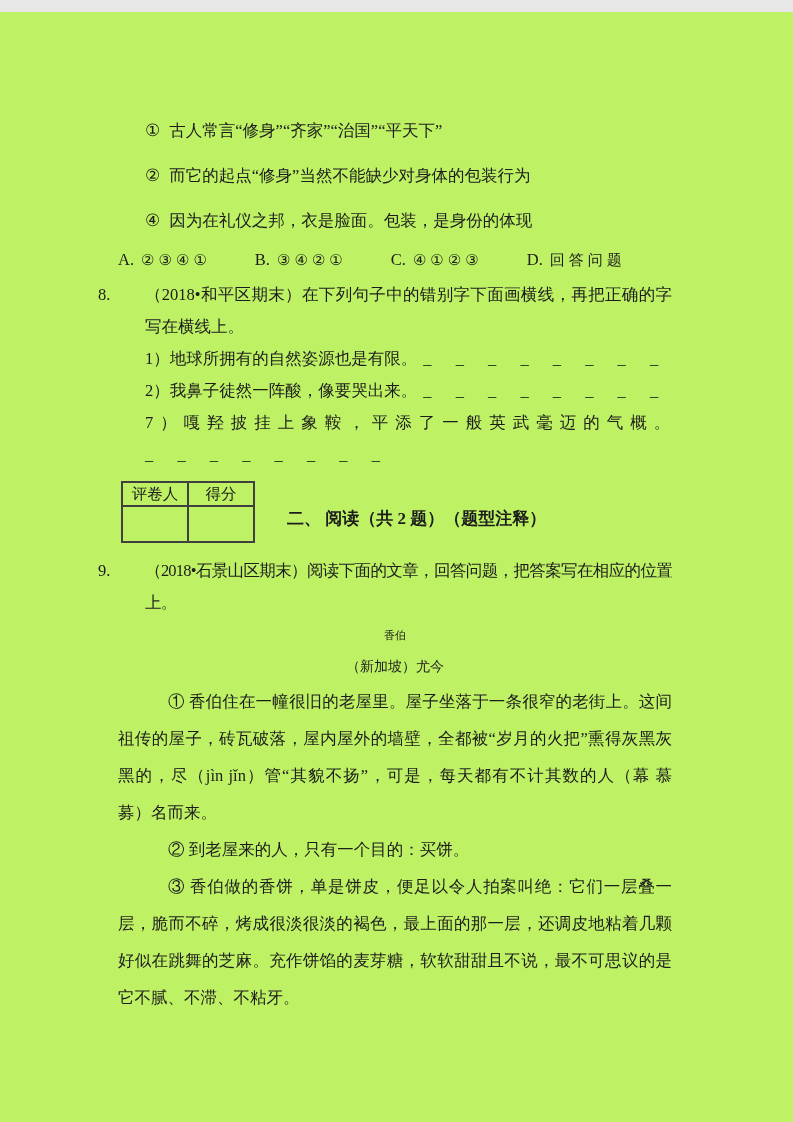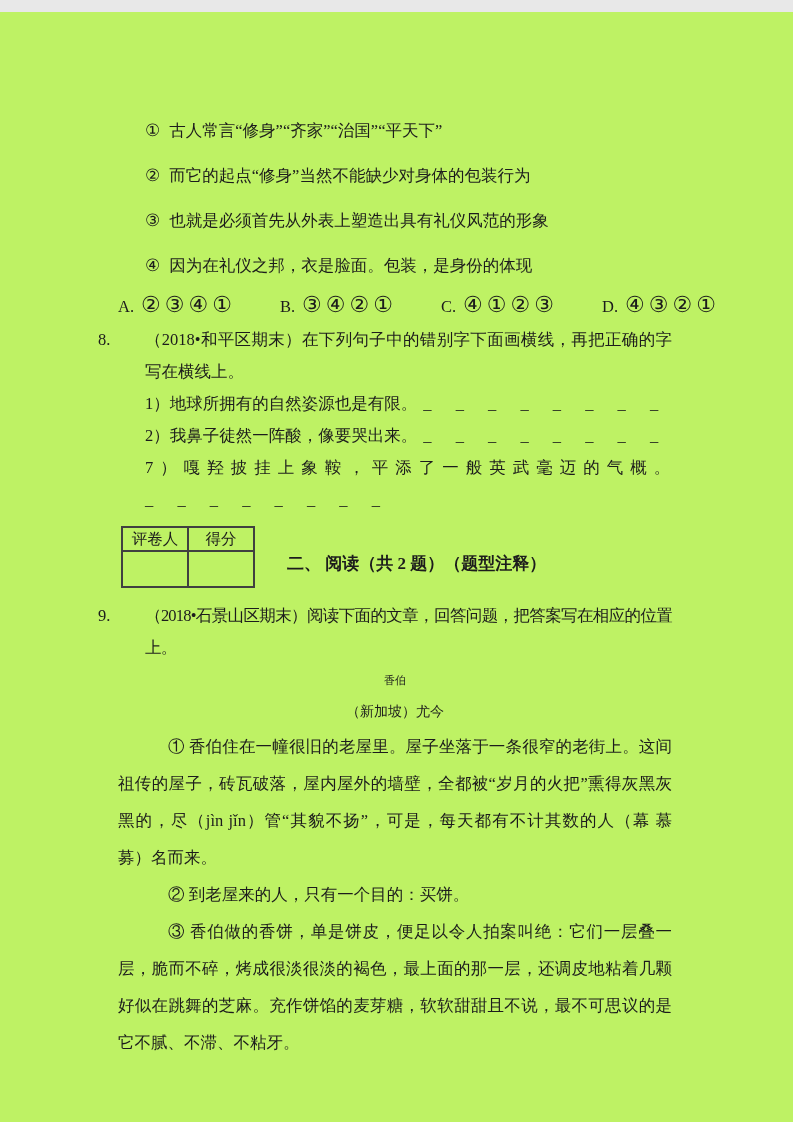--- a/index.html
+++ b/index.html
@@ -29,21 +29,21 @@
   .options-row {
     margin-left:20px;
     display:flex;
     column-gap:44px;
     height:34px;
     line-height:34px;
     font-size:16.5px;
     white-space:nowrap;
   }
   .opt-label { margin-right:7px; }
-  .opt-value { font-size:22px; letter-spacing:4px; }
+  .opt-value { font-size:15px; letter-spacing:4px; }
   
   .question { position:relative; }
   .q-num {
     position:absolute; left:0; top:0;
     font-size:16.5px; line-height:32px;
   }
   .q-body {
     margin-left:47px;
     width:527px;
     font-size:16.5px;
@@ -120,39 +120,36 @@
   <div class="content">
 
     <div>
       <div class="q7-item">
         <span class="circ">①</span><span>古人常言“修身”“齐家”“治国”“平天下”</span>
       </div>
       <div class="q7-item">
         <span class="circ">②</span><span>而它的起点“修身”当然不能缺少对身体的包装行为</span>
       </div>
       <div class="q7-item">
-        <span class="circ">③</span><span>也就是必须首先从外表上塑造出具有礼仪风范的形象</span>
-      </div>
-      <div class="q7-item">
         <span class="circ">④</span><span>因为在礼仪之邦，衣是脸面。包装，是身份的体现</span>
       </div>
     </div>
 
     <div class="options-row">
       <span>
         <span class="opt-label">A.</span><span class="opt-value">②③④①</span>
       </span>
       <span>
         <span class="opt-label">B.</span><span class="opt-value">③④②①</span>
       </span>
       <span>
         <span class="opt-label">C.</span><span class="opt-value">④①②③</span>
       </span>
       <span>
-        <span class="opt-label">D.</span><span class="opt-value">④③②①</span>
+        <span class="opt-label">D.</span><span class="opt-value">回答问题</span>
       </span>
     </div>
 
     <div class="question q8">
       <span class="q-num">8.</span>
       <div class="q-body">
         <div>（2018•和平区期末）在下列句子中的错别字下面画横线，再把正确的字写在横线上。</div>
         <div class="sub-line">
           <span>1）地球所拥有的自然姿源也是有限。</span><span class="blanks">_ _ _ _ _ _ _ _</span>
         </div>

